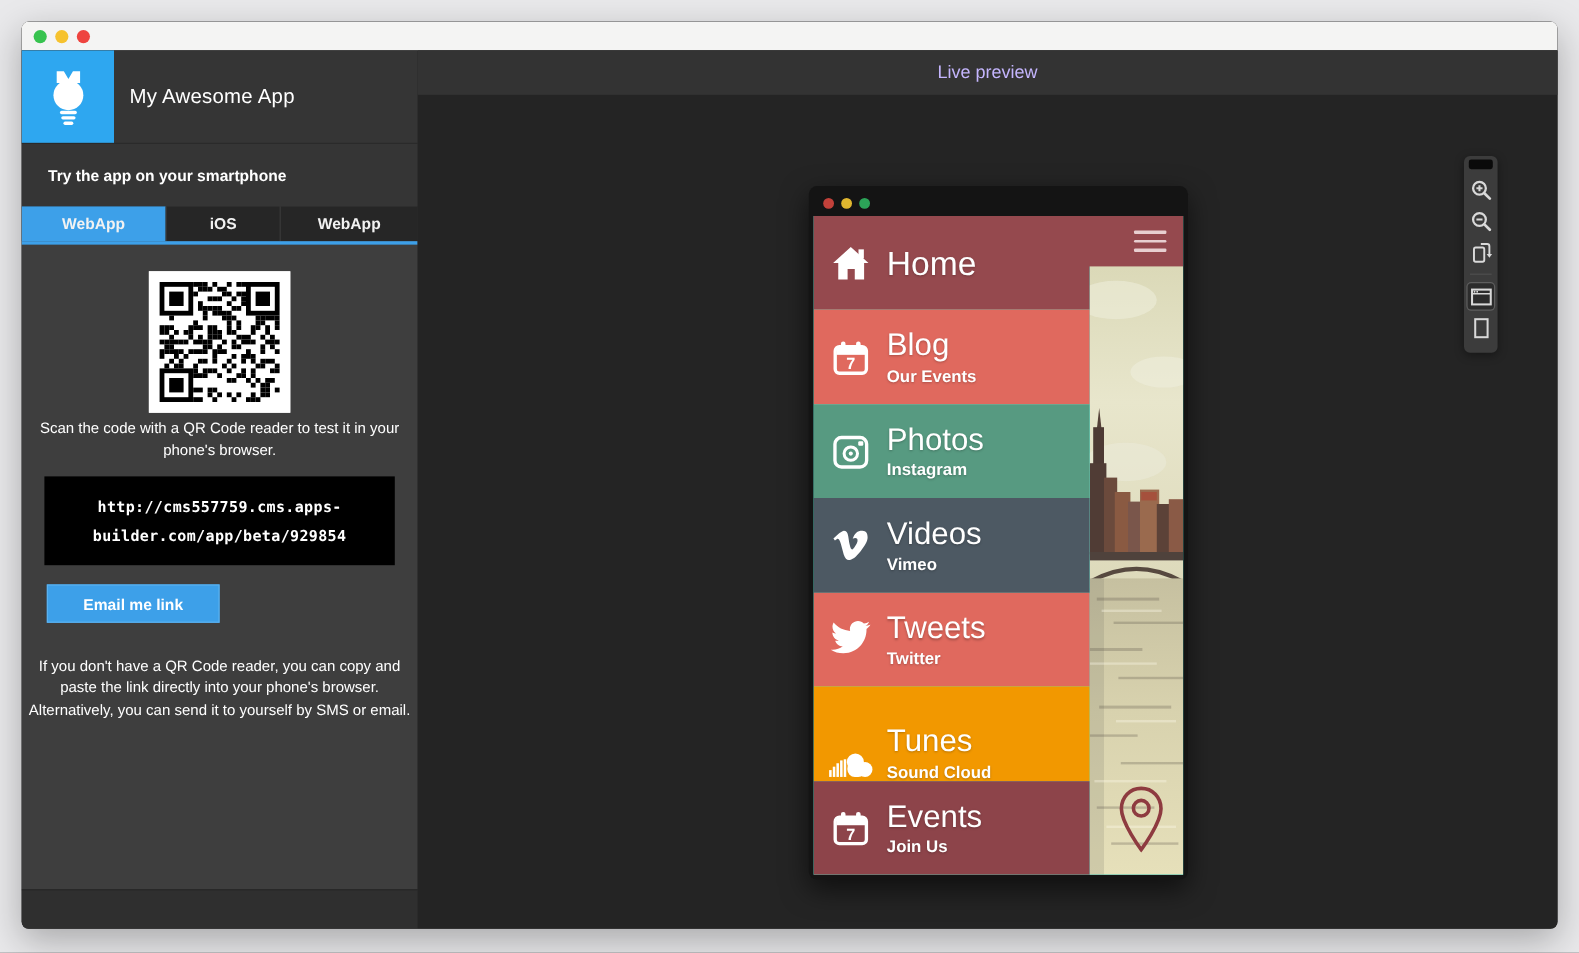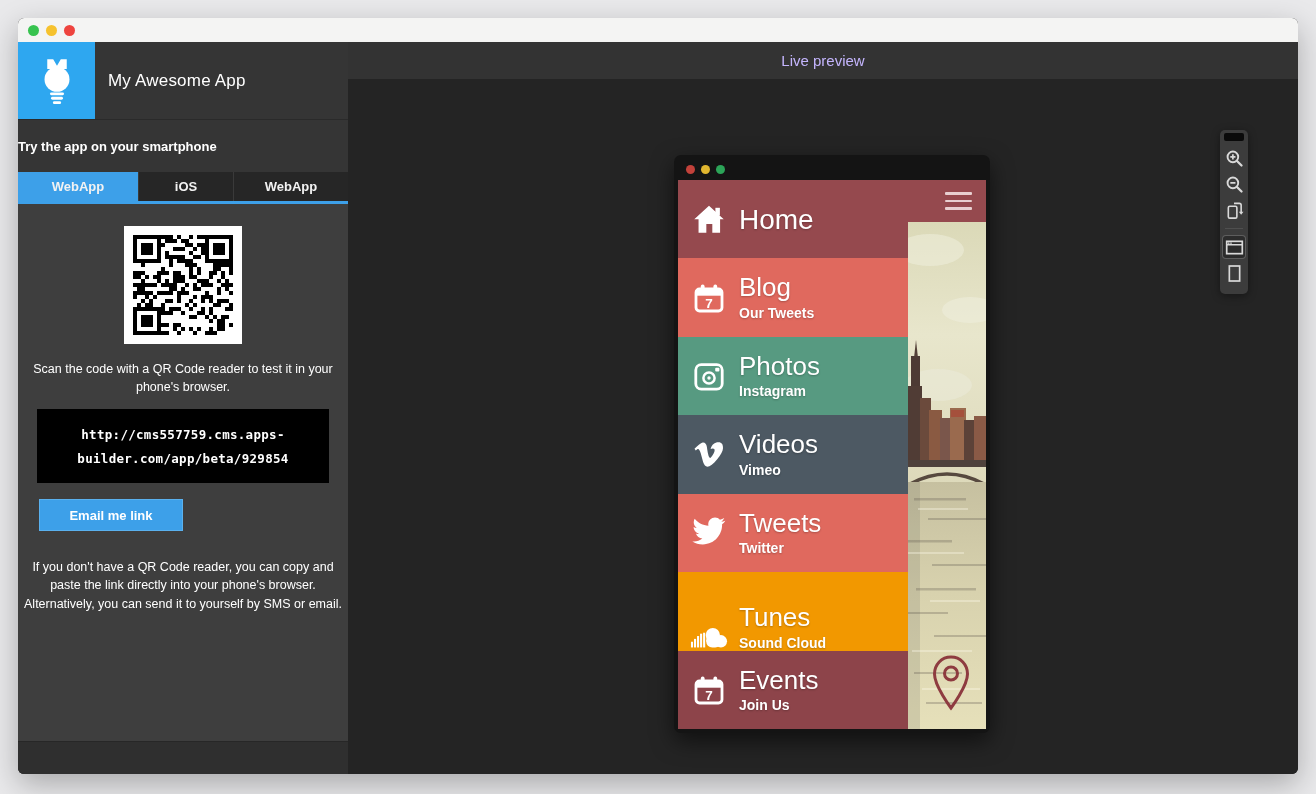--- a/index.html
+++ b/index.html
@@ -9,32 +9,32 @@
   
   .titlebar{height:24px;background:#f4f4f3;display:flex;align-items:center;padding-left:10px;gap:7px;flex:0 0 auto;}
   .tl-dot{width:11px;height:11px;border-radius:50%;display:inline-block;}
   .tl-green{background:#37c34f;} .tl-yellow{background:#f6c22e;} .tl-red{background:#ee443f;}
   .win-content{flex:1;display:flex;min-height:0;}
   
   .sidebar{width:330px;flex:0 0 330px;background:#3e3e3e;display:flex;flex-direction:column;color:#fff;}
   .side-header{height:77px;flex:0 0 77px;background:#353535;display:flex;border-bottom:1px solid #2a2a2a;}
   .logo{width:77px;height:77px;background:#2ea7f0;display:flex;align-items:center;justify-content:center;flex:0 0 77px;}
   .app-title{align-self:center;padding-left:13px;font-size:17px;font-weight:500;letter-spacing:.2px;}
-  .try-row{height:52px;flex:0 0 52px;background:#353535;display:flex;align-items:center;
+  .try-row{height:52px;flex:0 0 52px;background:#353535;display:flex;align-items:center;padding-left:22px;
            font-size:13px;font-weight:bold;}
   .tabs{display:flex;height:29px;flex:0 0 29px;background:#262626;}
   .tab{display:flex;align-items:center;justify-content:center;font-size:13px;font-weight:bold;color:#f2f2f2;
        cursor:pointer;border-left:1px solid #3a3a3a;box-sizing:border-box;}
   .tab:first-child{border-left:none;}
   .tab.active{background:#3da0e9;border-left:none;}
   .tab:nth-child(1){width:120px;} .tab:nth-child(2){width:95px;} .tab:nth-child(3){width:115px;}
   .tabs-underline{height:3px;flex:0 0 3px;background:#3da0e9;}
   .side-body{flex:1;display:flex;flex-direction:column;align-items:center;padding-top:22px;background:#3e3e3e;}
   .qr-wrap{width:118px;height:118px;background:#fff;flex:0 0 auto;}
-  .scan-text{margin:16px 0 0;width:302px;text-align:center;font-size:12.5px;line-height:1.45;}
+  .scan-text{margin:4px 0 0;width:302px;text-align:center;font-size:12.5px;line-height:1.45;}
   .url-box{margin-top:13px;width:292px;height:74px;background:#000;display:flex;flex-direction:column;
            align-items:center;justify-content:center;gap:9px;font-family:"DejaVu Sans Mono",monospace;
            font-size:12.5px;font-weight:bold;letter-spacing:.3px;}
   .email-btn{margin:16px auto 0 21px;align-self:flex-start;width:144px;height:32px;background:#3da0e9;
              border:1px solid #5ab1ef;color:#fff;font-family:"Liberation Sans",sans-serif;font-size:13px;
              font-weight:bold;cursor:pointer;}
   .help-text{margin:27px 0 4px;width:320px;text-align:center;font-size:12.5px;line-height:1.45;}
   .side-footer{margin-top:auto;height:32px;flex:0 0 32px;background:#2f2f2f;border-top:1px solid #272727;}
   
   .preview{flex:1;position:relative;background:#242424;min-width:0;}
@@ -421,21 +421,21 @@
                   <svg width="34" height="32" viewBox="0 0 32 32">
                     <rect x="3" y="7" width="26" height="22" rx="3.5" fill="none" stroke="#fff" stroke-width="2.8"></rect>
                     <rect x="4" y="7.5" width="24" height="6.2" fill="#fff"></rect>
                     <rect x="7.8" y="2.6" width="3.8" height="6.4" rx="1.8" fill="#fff"></rect>
                     <rect x="20.4" y="2.6" width="3.8" height="6.4" rx="1.8" fill="#fff"></rect>
                     <text x="16" y="25.6" font-family="Liberation Sans,sans-serif" font-size="13.5" font-weight="bold" fill="#fff" text-anchor="middle">7</text>
                   </svg>
                 </span>
                 <span class="mi-text">
                   <span class="mi-title">Blog</span>
-                  <span class="mi-sub">Our Tweets</span>
+                  <span class="mi-sub">Our Events</span>
                 </span>
               </div>
               <div class="menu-item" style="background: rgb(87, 154, 129);">
                 <span class="mi-icon">
                   <svg width="34" height="32" viewBox="0 0 32 32">
                     <rect x="2.8" y="4.6" width="26.4" height="24.6" rx="5.5" fill="none" stroke="#fff" stroke-width="2.8"></rect>
                     <circle cx="16" cy="18" r="5.6" fill="none" stroke="#fff" stroke-width="2.5"></circle>
                     <circle cx="16" cy="18" r="1.7" fill="#fff"></circle>
                     <rect x="22.2" y="7.8" width="4.2" height="3.6" rx="1" fill="#fff"></rect>
                   </svg>

